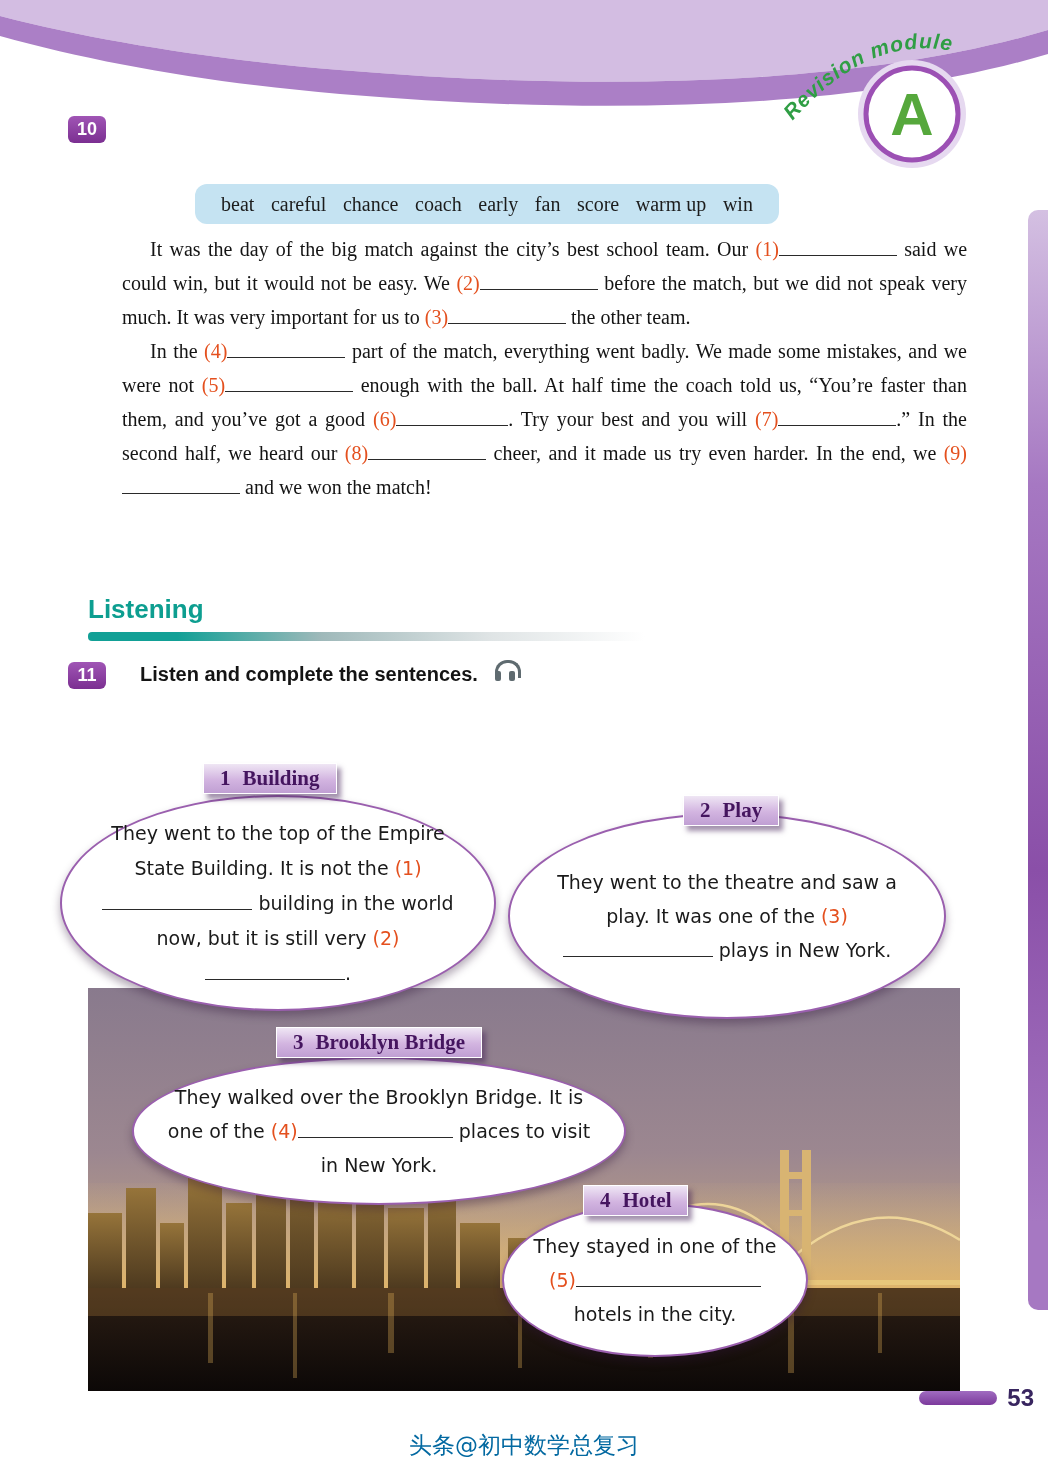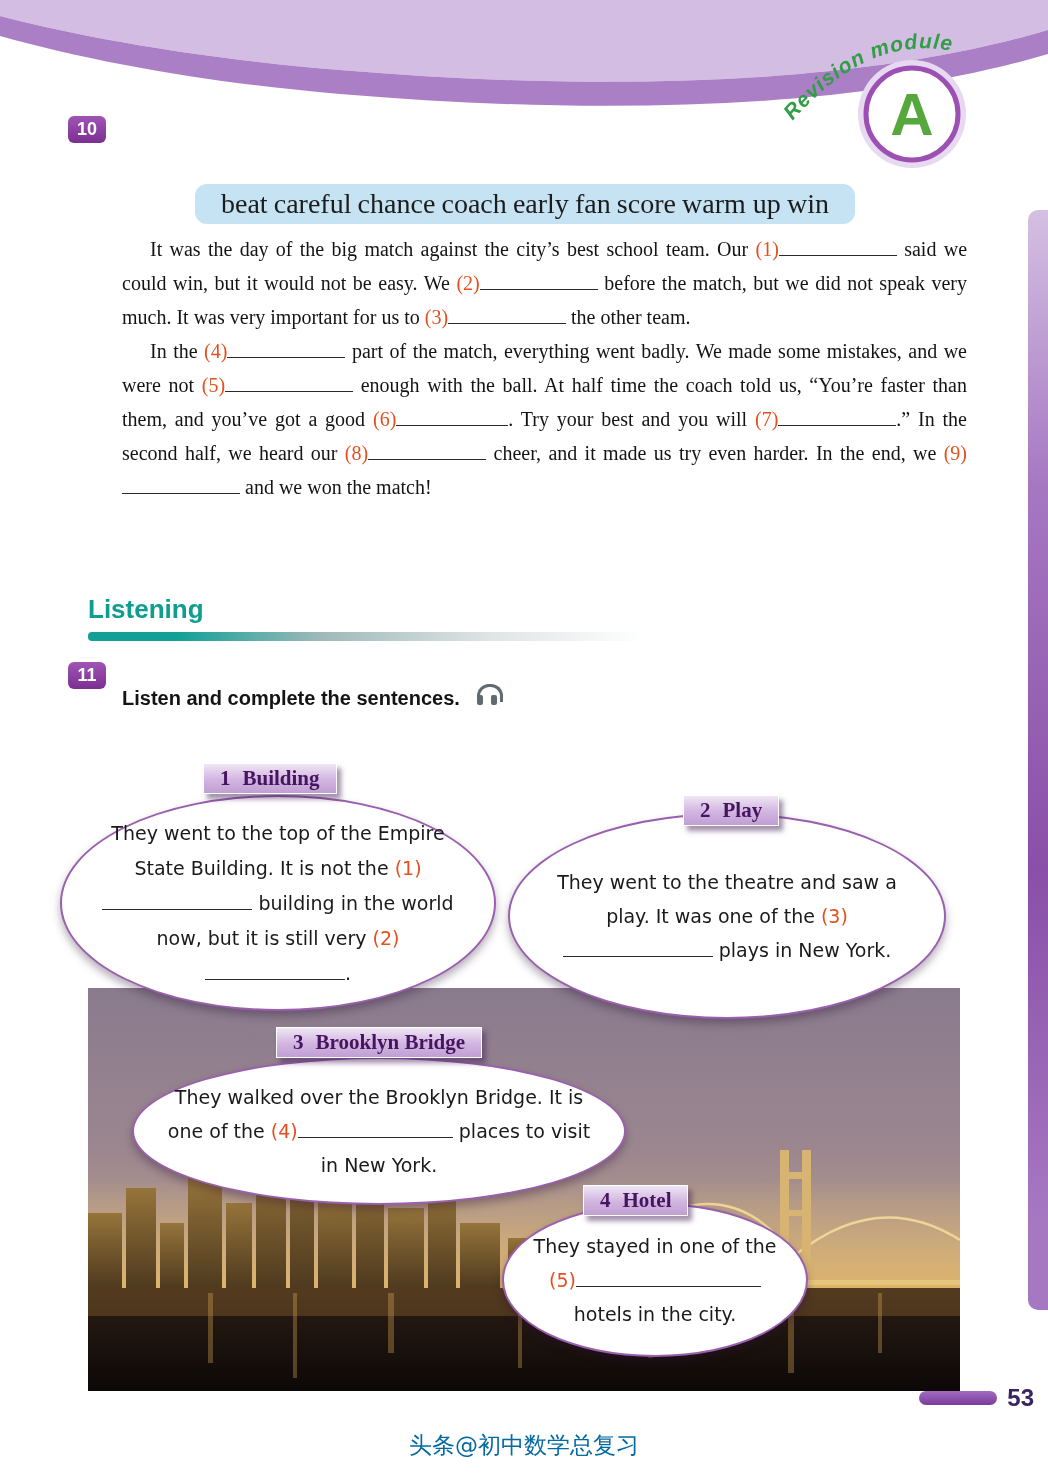--- a/index.html
+++ b/index.html
@@ -10,24 +10,24 @@
   .swoosh{position:absolute;top:0;left:0;width:1048px;height:135px;}
   .module-badge{position:absolute;top:6px;right:36px;width:230px;height:170px;}
 
   
   .ex-badge{position:absolute;width:38px;height:27px;border-radius:6px;
             background:linear-gradient(180deg,#a055b5,#7b2f91);
             color:#fff;font-weight:bold;font-size:18px;line-height:27px;text-align:center;}
   .ex-title{position:absolute;font-weight:bold;font-size:20px;line-height:27px;color:#141414;}
 
   
-  .wordbox{position:absolute;left:195px;top:184px;width:660px;height:40px;border-radius:12px;
+  .wordbox{position:absolute;left:195px;top:184px;width:584px;height:40px;border-radius:12px;
            background:#c5e3f2;display:flex;align-items:center;justify-content:space-between;
            padding:0 26px;box-sizing:border-box;
-           font-family:"Liberation Serif",serif;font-size:28px;color:#1c1c1c;}
+           font-family:"Liberation Serif",serif;font-size:20px;color:#1c1c1c;}
 
   
   .passage{position:absolute;left:122px;top:232px;width:845px;
            font-family:"Liberation Serif",serif;font-size:20px;line-height:34px;color:#141414;
            text-align:justify;}
   .passage p{margin:0;text-indent:28px;}
   .num{color:#e4501e;}
   .blank{display:inline-block;height:14px;border-bottom:1.6px solid #2a2a2a;}
 
   
@@ -110,21 +110,21 @@
 
   <div class="passage">
     <p><span>It was the day of the big match against the city’s best school team. Our </span><span class="num">(1)</span><span class="blank" style="width: 118px;"></span><span> said we could win, but it would not be easy. We </span><span class="num">(2)</span><span class="blank" style="width: 118px;"></span><span> before the match, but we did not speak very much. It was very important for us to </span><span class="num">(3)</span><span class="blank" style="width: 118px;"></span><span> the other team.</span></p>
     <p><span>In the </span><span class="num">(4)</span><span class="blank" style="width: 118px;"></span><span> part of the match, everything went badly. We made some mistakes, and we were not </span><span class="num">(5)</span><span class="blank" style="width: 128px;"></span><span> enough with the ball. At half time the coach told us, “You’re faster than them, and you’ve got a good </span><span class="num">(6)</span><span class="blank" style="width: 112px;"></span><span>. Try your best and you will </span><span class="num">(7)</span><span class="blank" style="width: 118px;"></span><span>.” In the second half, we heard our </span><span class="num">(8)</span><span class="blank" style="width: 118px;"></span><span> cheer, and it made us try even harder. In the end, we </span><span class="num">(9)</span><span class="blank" style="width: 118px;"></span><span> and we won the match!</span></p>
   </div>
 
   <div class="listening">Listening</div>
   <div class="underbar"></div>
 
   <div class="ex-badge" style="left:68px;top:662px;">11</div>
-  <div class="ex-title" style="left:122px;top:660px;width:560px;margin-top:24px;">
+  <div class="ex-title" style="left:140px;top:660px;width:560px;">
     <span>Listen and complete the sentences.</span><span class="headphone"></span>
   </div>
 
 
   <div class="scene">
 
     <svg class="photo" viewBox="0 0 872 403" preserveAspectRatio="none">
       <defs>
         <linearGradient id="sky" x1="0" y1="0" x2="0" y2="1">
           <stop offset="0" stop-color="#897a8d"></stop>

